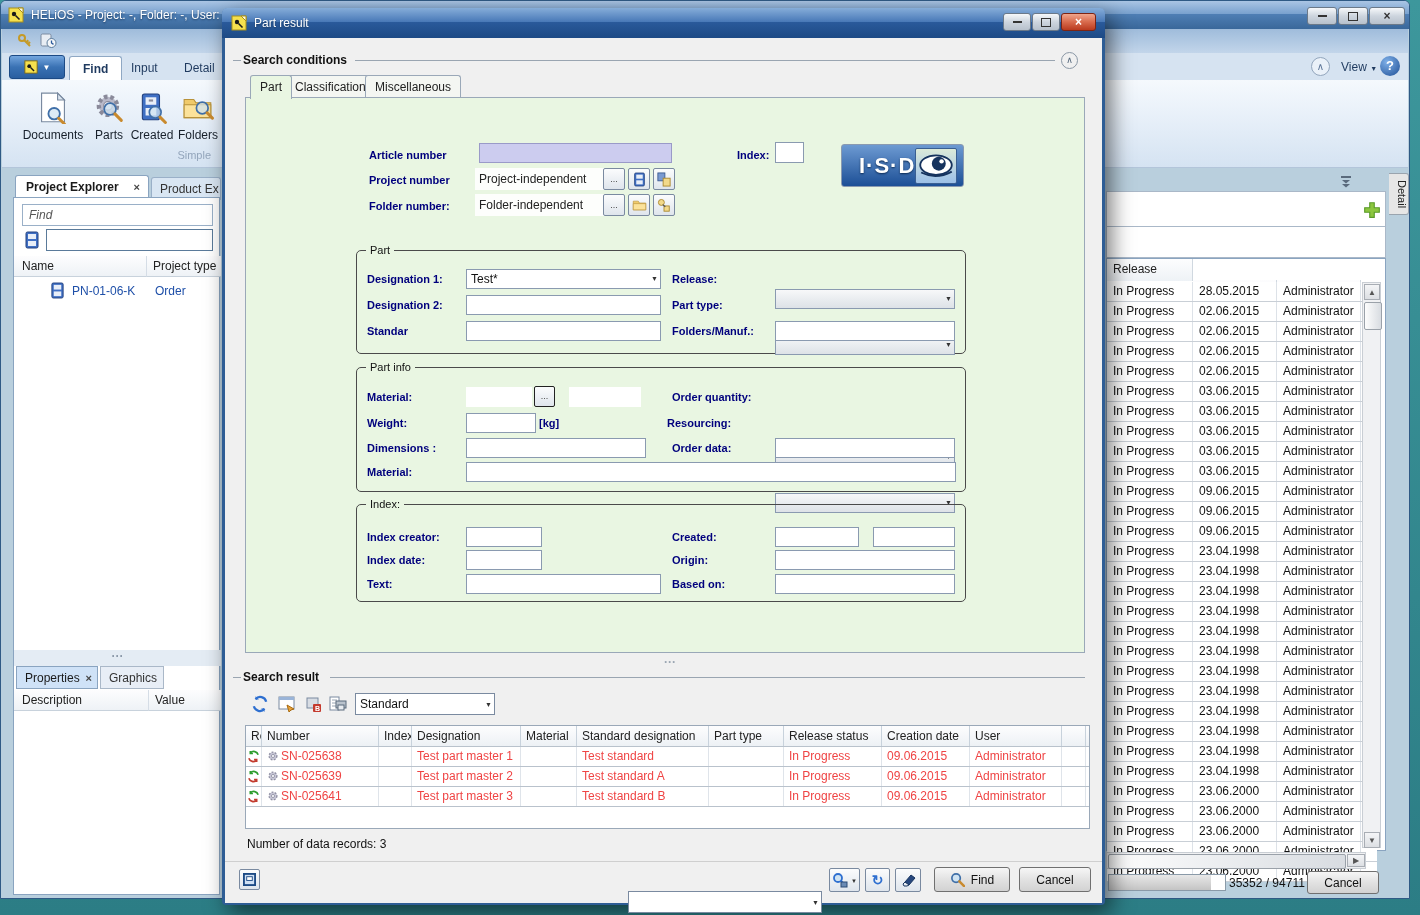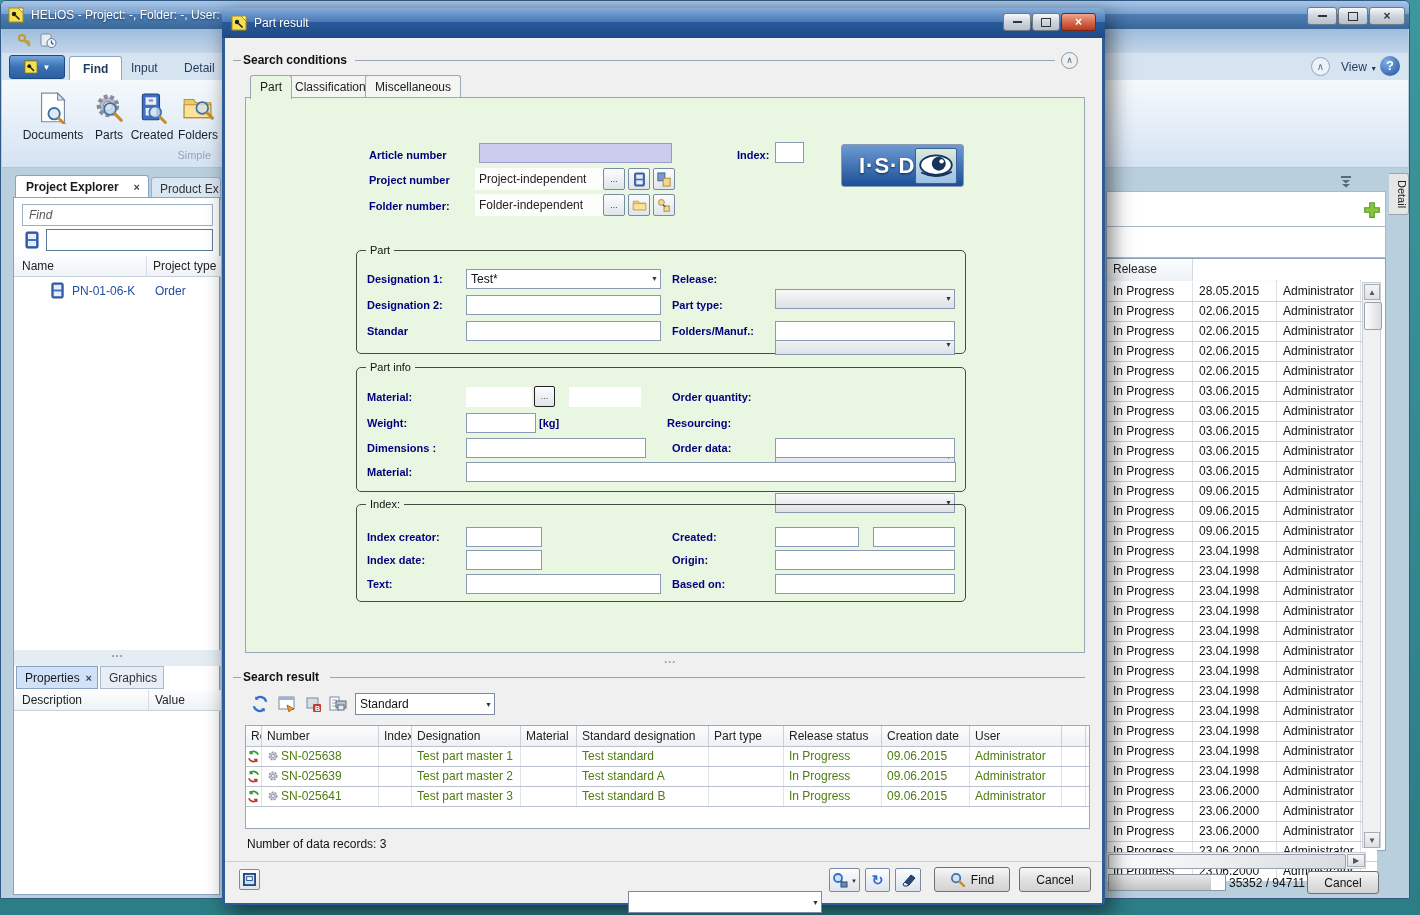--- a/index.html
+++ b/index.html
@@ -86,21 +86,21 @@
   .pushbtn{border:1px solid #707070;border-radius:3px;box-sizing:border-box;
     background:linear-gradient(180deg,#f6f6f6,#e2e2e2 50%,#d2d2d2);
     display:flex;align-items:center;justify-content:center;gap:6px;font-size:12px;color:#111;}
 
   
   .rhdr{height:20px;line-height:20px;border-bottom:1px solid #b9c2cc;background:linear-gradient(180deg,#fdfdfe,#edf1f5);}
   .rhcell{display:inline-block;box-sizing:border-box;border-right:1px solid #c8d2dc;
     padding-left:5px;overflow:hidden;vertical-align:top;font-size:12px;color:#222;height:20px;}
   .rrow{height:19px;line-height:19px;border-bottom:1px solid #b9c2cc;background:#fff;}
   .rcell{display:inline-block;box-sizing:border-box;border-right:1px solid #dfe4ea;
-    padding-left:5px;overflow:hidden;vertical-align:top;font-size:12px;color:#4d7c0f;height:19px;}
+    padding-left:5px;overflow:hidden;vertical-align:top;font-size:12px;color:#ef4444;height:19px;}
   .icell{padding-left:1px;}
   .isdlogo{border:1px solid #8a9ab0;background:linear-gradient(180deg,#6d9ad2,#1c4f96);
     border-radius:3px;box-sizing:border-box;display:flex;align-items:center;padding:17px;}
   .isdtxt{color:#fff;font-weight:bold;font-size:22px;letter-spacing:1px;flex:1;text-align:center;
     text-shadow:0 1px 2px #0c2a52;}
   .eyebox{width:46px;height:34px;background:linear-gradient(180deg,#dcead9,#9cc0e8);
     border:1px solid #3a5f92;border-radius:2px;display:flex;align-items:center;justify-content:center;}
   .vertical{writing-mode:vertical-rl;}
 </style>
 </head>

